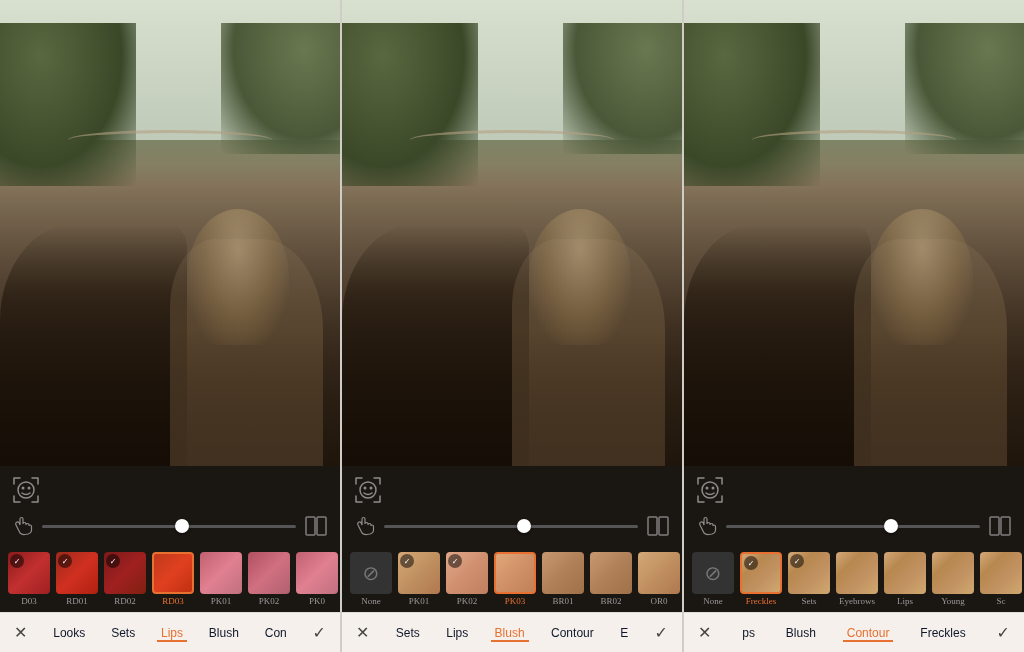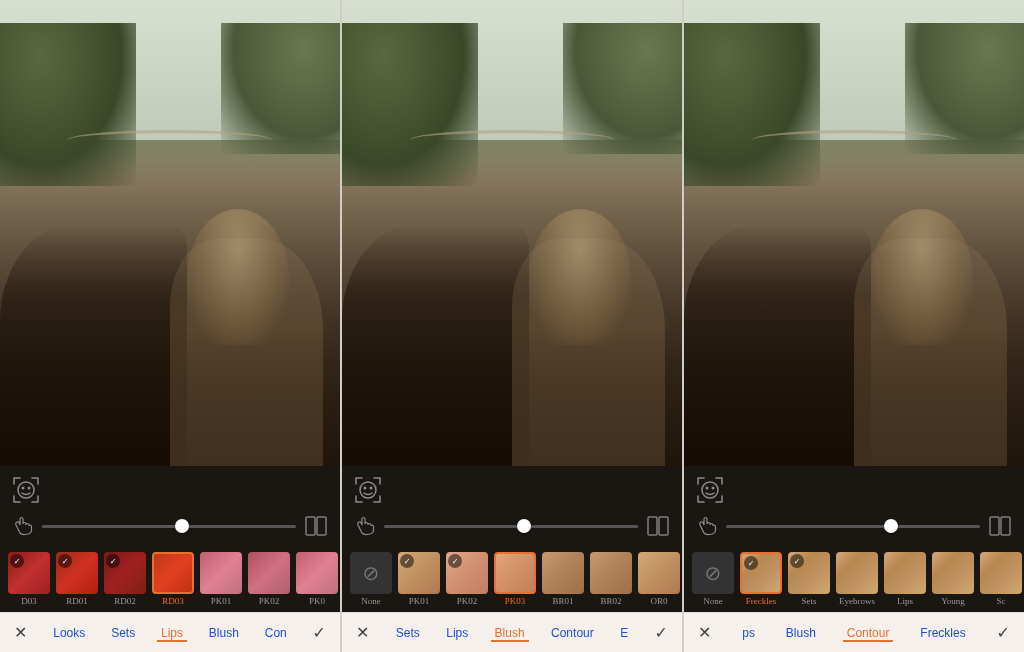--- a/index.html
+++ b/index.html
@@ -265,21 +265,21 @@
       background: #f5f0eb;
       display: flex;
       align-items: center;
       justify-content: space-between;
       padding: 8px 10px;
       border-top: 1px solid #ddd;
     }
 
     .toolbar-item {
       font-size: 12px;
-      color: #1d4ed8;
+      color: #0f172a;
       cursor: pointer;
       padding: 2px 4px;
     }
     .toolbar-item-active {
       color: #e87030;
       border-bottom: 2px solid #e87030;
       padding-bottom: 0;
     }
     .toolbar-item-icon {
       font-size: 16px;

